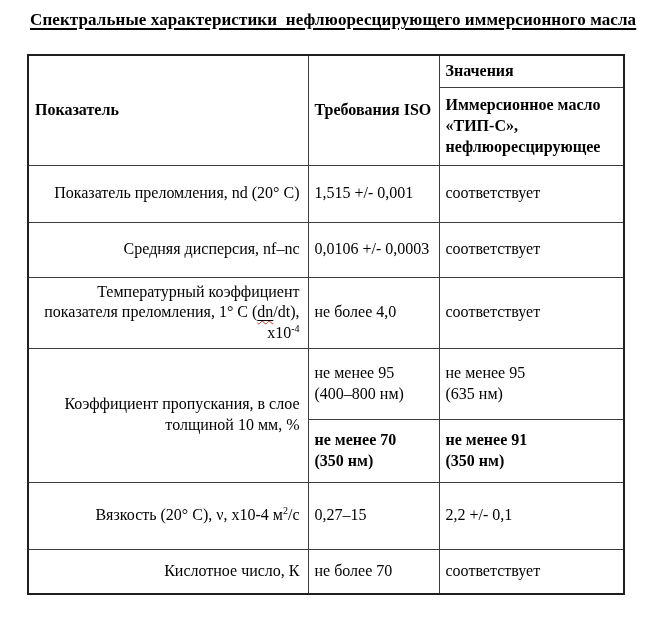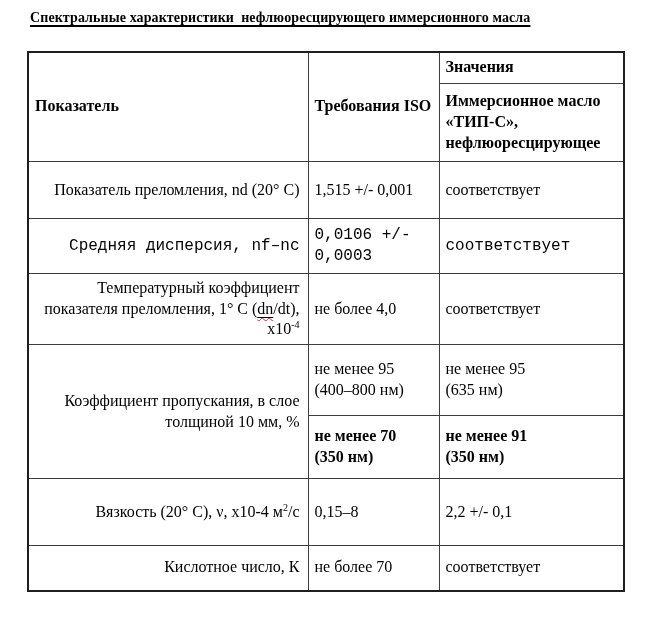--- a/index.html
+++ b/index.html
@@ -13,21 +13,21 @@
   }
   .page {
     width: 650px;
     height: 636px;
     box-sizing: border-box;
     padding: 9px 0 0 27px;
     overflow: hidden;
   }
   .doc-title {
     margin: 0 0 0 3px;
-    font-size: 14px;
+    font-size: 17px;
     font-weight: bold;
     line-height: 1.25;
     white-space: pre;
     letter-spacing: 0.1px;
   }
   .doc-title .title-text {
     text-decoration: underline;
     text-decoration-thickness: 1.5px;
     text-underline-offset: 3px;
   }
@@ -49,21 +49,21 @@
   table.spec td.label {
     text-align: right;
     padding: 3px 8px 3px 9px;
   }
   table.spec td.bold {
     font-weight: bold;
   }
   tr.h-a  { height: 32px; }
   tr.h-b  { height: 78px; }
   tr.r1   { height: 57px; }
-  tr.r2   { height: 55px; font-family: Liberation Mono, monospace; }
+  tr.r2   { height: 55px; }
   tr.r3   { height: 71px; }
   tr.r4a  { height: 71px; }
   tr.r4b  { height: 63px; font-weight: bold; }
   tr.r5   { height: 67px; }
   tr.r6   { height: 45px; }
   sup {
     font-size: 10px;
     line-height: 0;
   }
   .wavy-wrap {
@@ -135,21 +135,21 @@
           <span class="line">(350 нм)</span>
         </td>
         <td>
           <span class="line">не менее 91</span>
           <span class="line">(350 нм)</span>
         </td>
       </tr>
 
       <tr class="r5">
         <td class="label"><span>Вязкость (20° C), ν, x10-4 м</span><sup>2</sup><span>/с</span></td>
-        <td>0,15–8</td>
+        <td>0,27–15</td>
         <td>2,2 +/- 0,1</td>
       </tr>
 
       <tr class="r6">
         <td class="label">Кислотное число, К</td>
         <td>не более 70</td>
         <td>соответствует</td>
       </tr>
     </tbody>
   </table>

